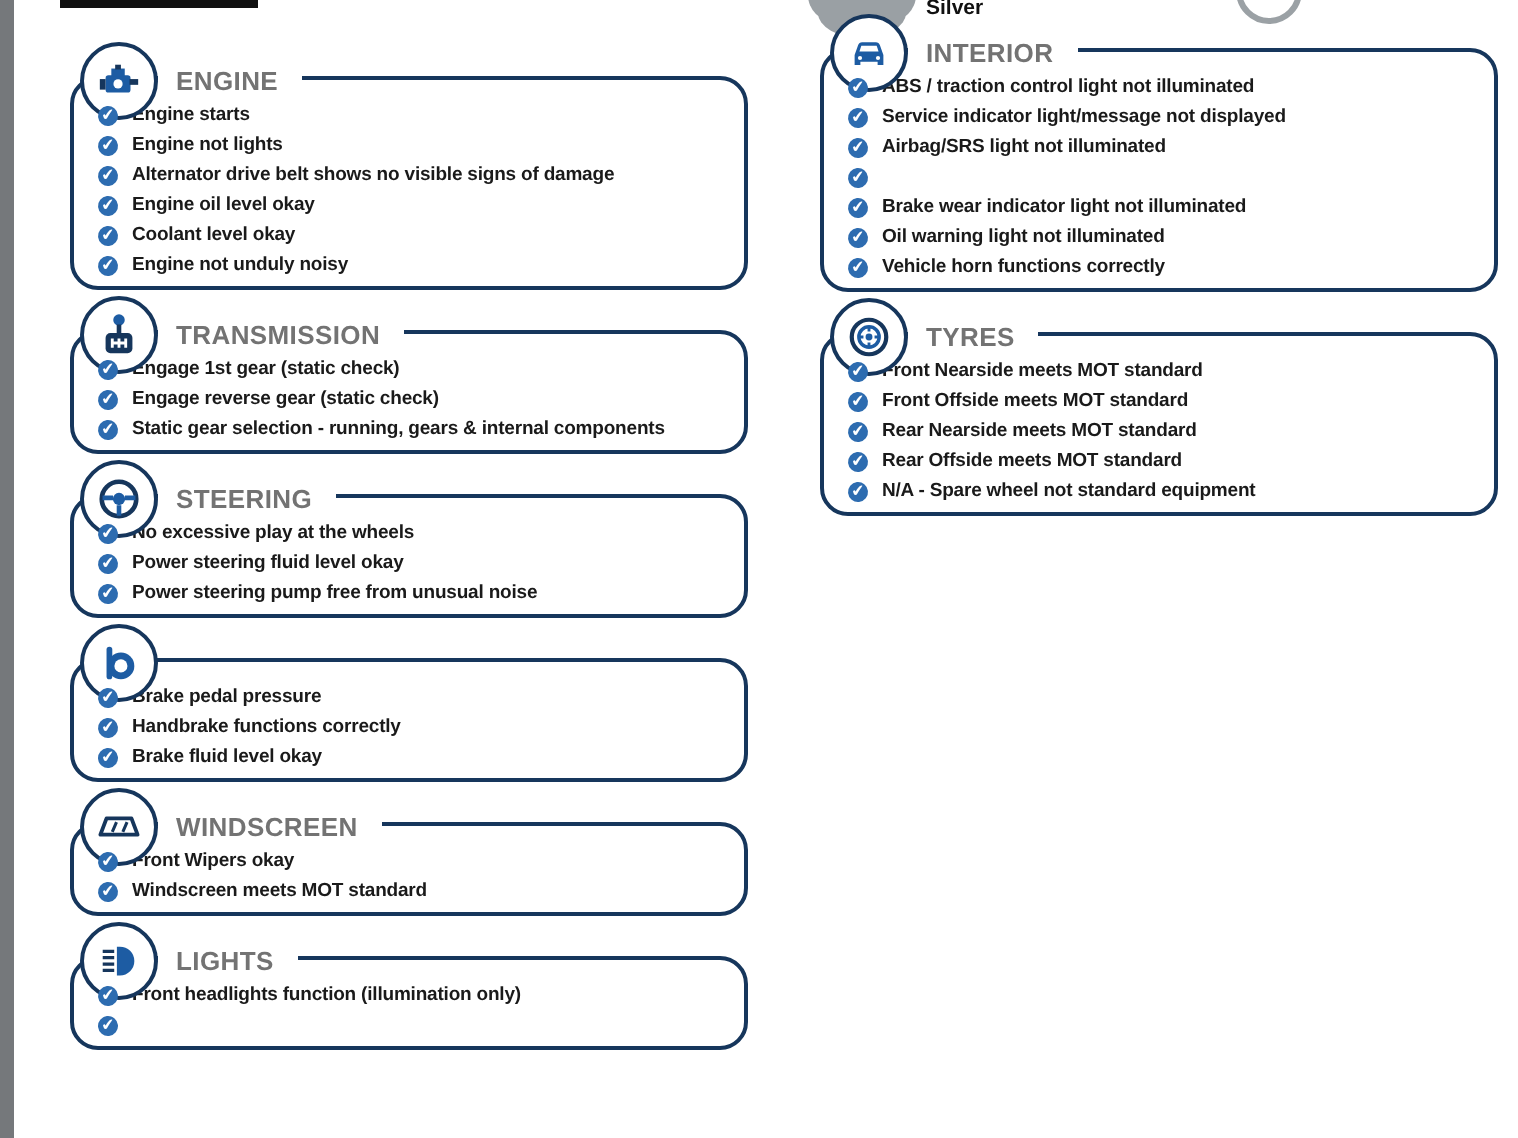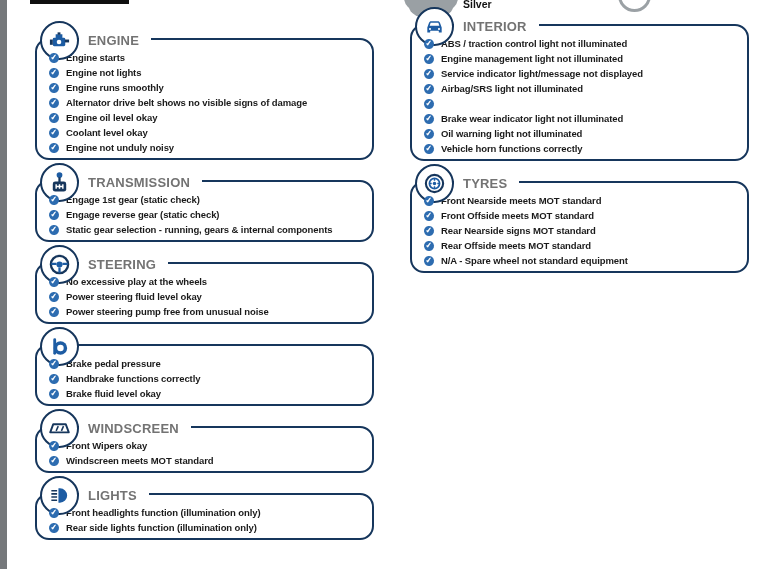--- a/index.html
+++ b/index.html
@@ -82,24 +82,20 @@
         <li class="item">
             <span class="check"></span>
             <span class="item-label">Engine starts</span>
           </li>
         <li class="item">
             <span class="check"></span>
             <span class="item-label">Engine not lights</span>
           </li>
         <li class="item">
             <span class="check"></span>
-            <span class="item-label">Engine runs smoothly</span>
-          </li>
-        <li class="item">
-            <span class="check"></span>
             <span class="item-label">Alternator drive belt shows no visible signs of damage</span>
           </li>
         <li class="item">
             <span class="check"></span>
             <span class="item-label">Engine oil level okay</span>
           </li>
         <li class="item">
             <span class="check"></span>
             <span class="item-label">Coolant level okay</span>
           </li>
@@ -223,21 +219,20 @@
         </span>
         <span class="box-title">LIGHTS</span>
       </div>
       <ul class="items">
         <li class="item">
             <span class="check"></span>
             <span class="item-label">Front headlights function (illumination only)</span>
           </li>
         <li class="item">
             <span class="check"></span>
-            <span class="item-label">Rear side lights function (illumination only)</span>
           </li>
       </ul>
     </section>
 
   </div>
 
   <div class="col col-right">
 
     <section class="box">
       <div class="legend">
@@ -251,24 +246,20 @@
         </span>
         <span class="box-title">INTERIOR</span>
       </div>
       <ul class="items">
         <li class="item">
             <span class="check"></span>
             <span class="item-label">ABS / traction control light not illuminated</span>
           </li>
         <li class="item">
             <span class="check"></span>
-            <span class="item-label">Engine management light not illuminated</span>
-          </li>
-        <li class="item">
-            <span class="check"></span>
             <span class="item-label">Service indicator light/message not displayed</span>
           </li>
         <li class="item">
             <span class="check"></span>
             <span class="item-label">Airbag/SRS light not illuminated</span>
           </li>
         <li class="item">
             <span class="check"></span>
           </li>
         <li class="item">
@@ -302,21 +293,21 @@
         <li class="item">
             <span class="check"></span>
             <span class="item-label">Front Nearside meets MOT standard</span>
           </li>
         <li class="item">
             <span class="check"></span>
             <span class="item-label">Front Offside meets MOT standard</span>
           </li>
         <li class="item">
             <span class="check"></span>
-            <span class="item-label">Rear Nearside signs MOT standard</span>
+            <span class="item-label">Rear Nearside meets MOT standard</span>
           </li>
         <li class="item">
             <span class="check"></span>
             <span class="item-label">Rear Offside meets MOT standard</span>
           </li>
         <li class="item">
             <span class="check"></span>
             <span class="item-label">N/A - Spare wheel not standard equipment</span>
           </li>
       </ul>

